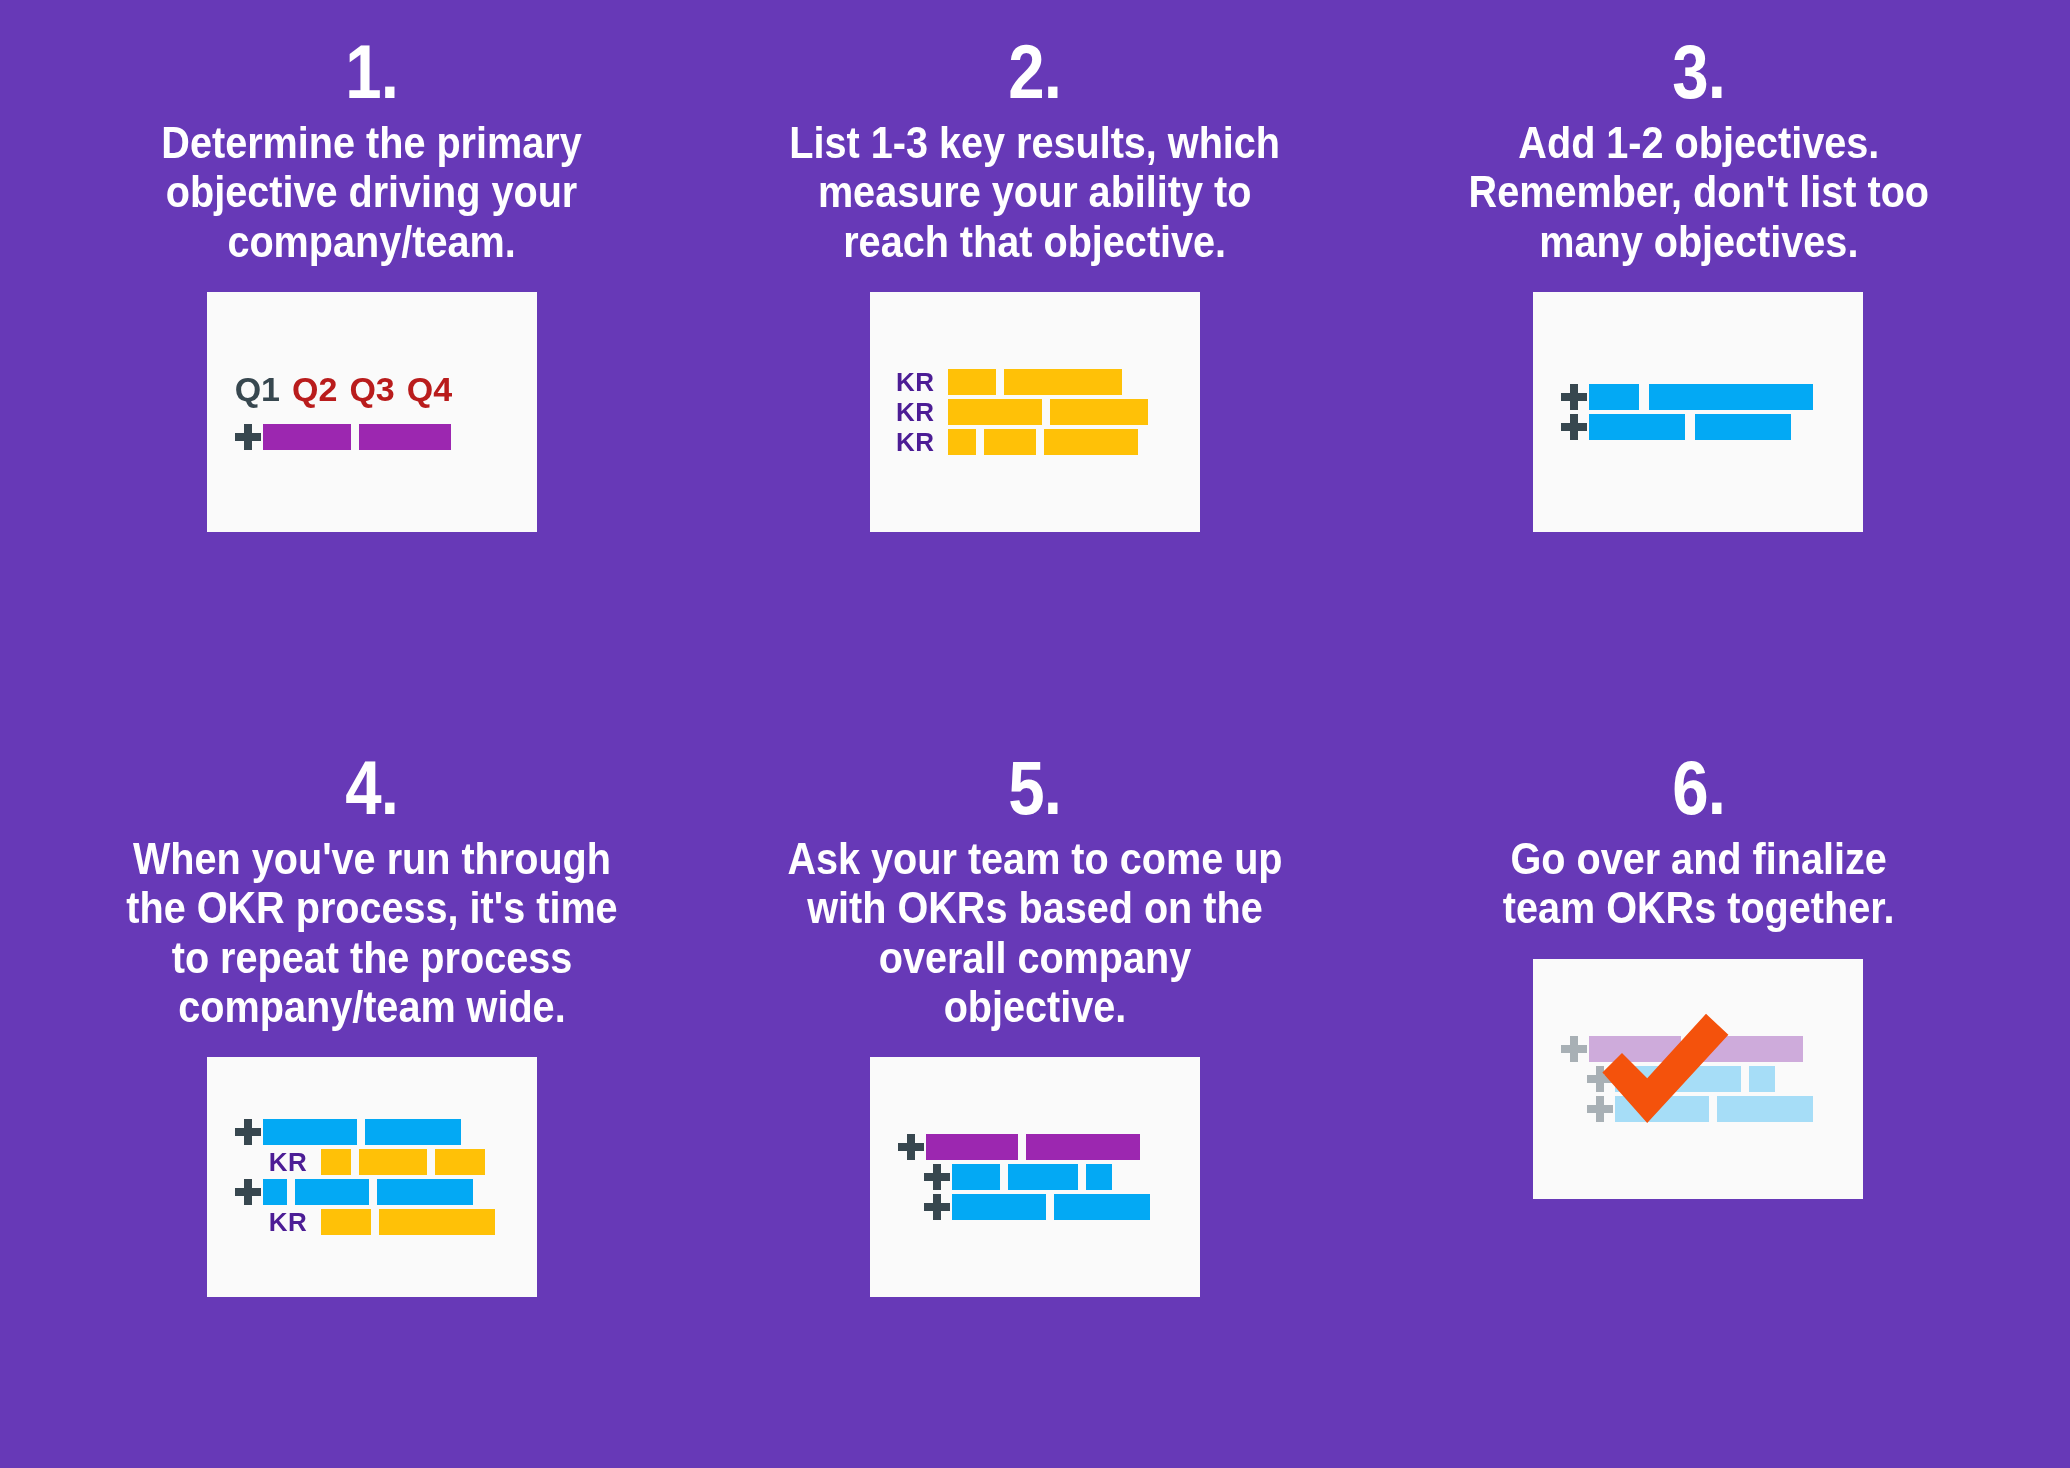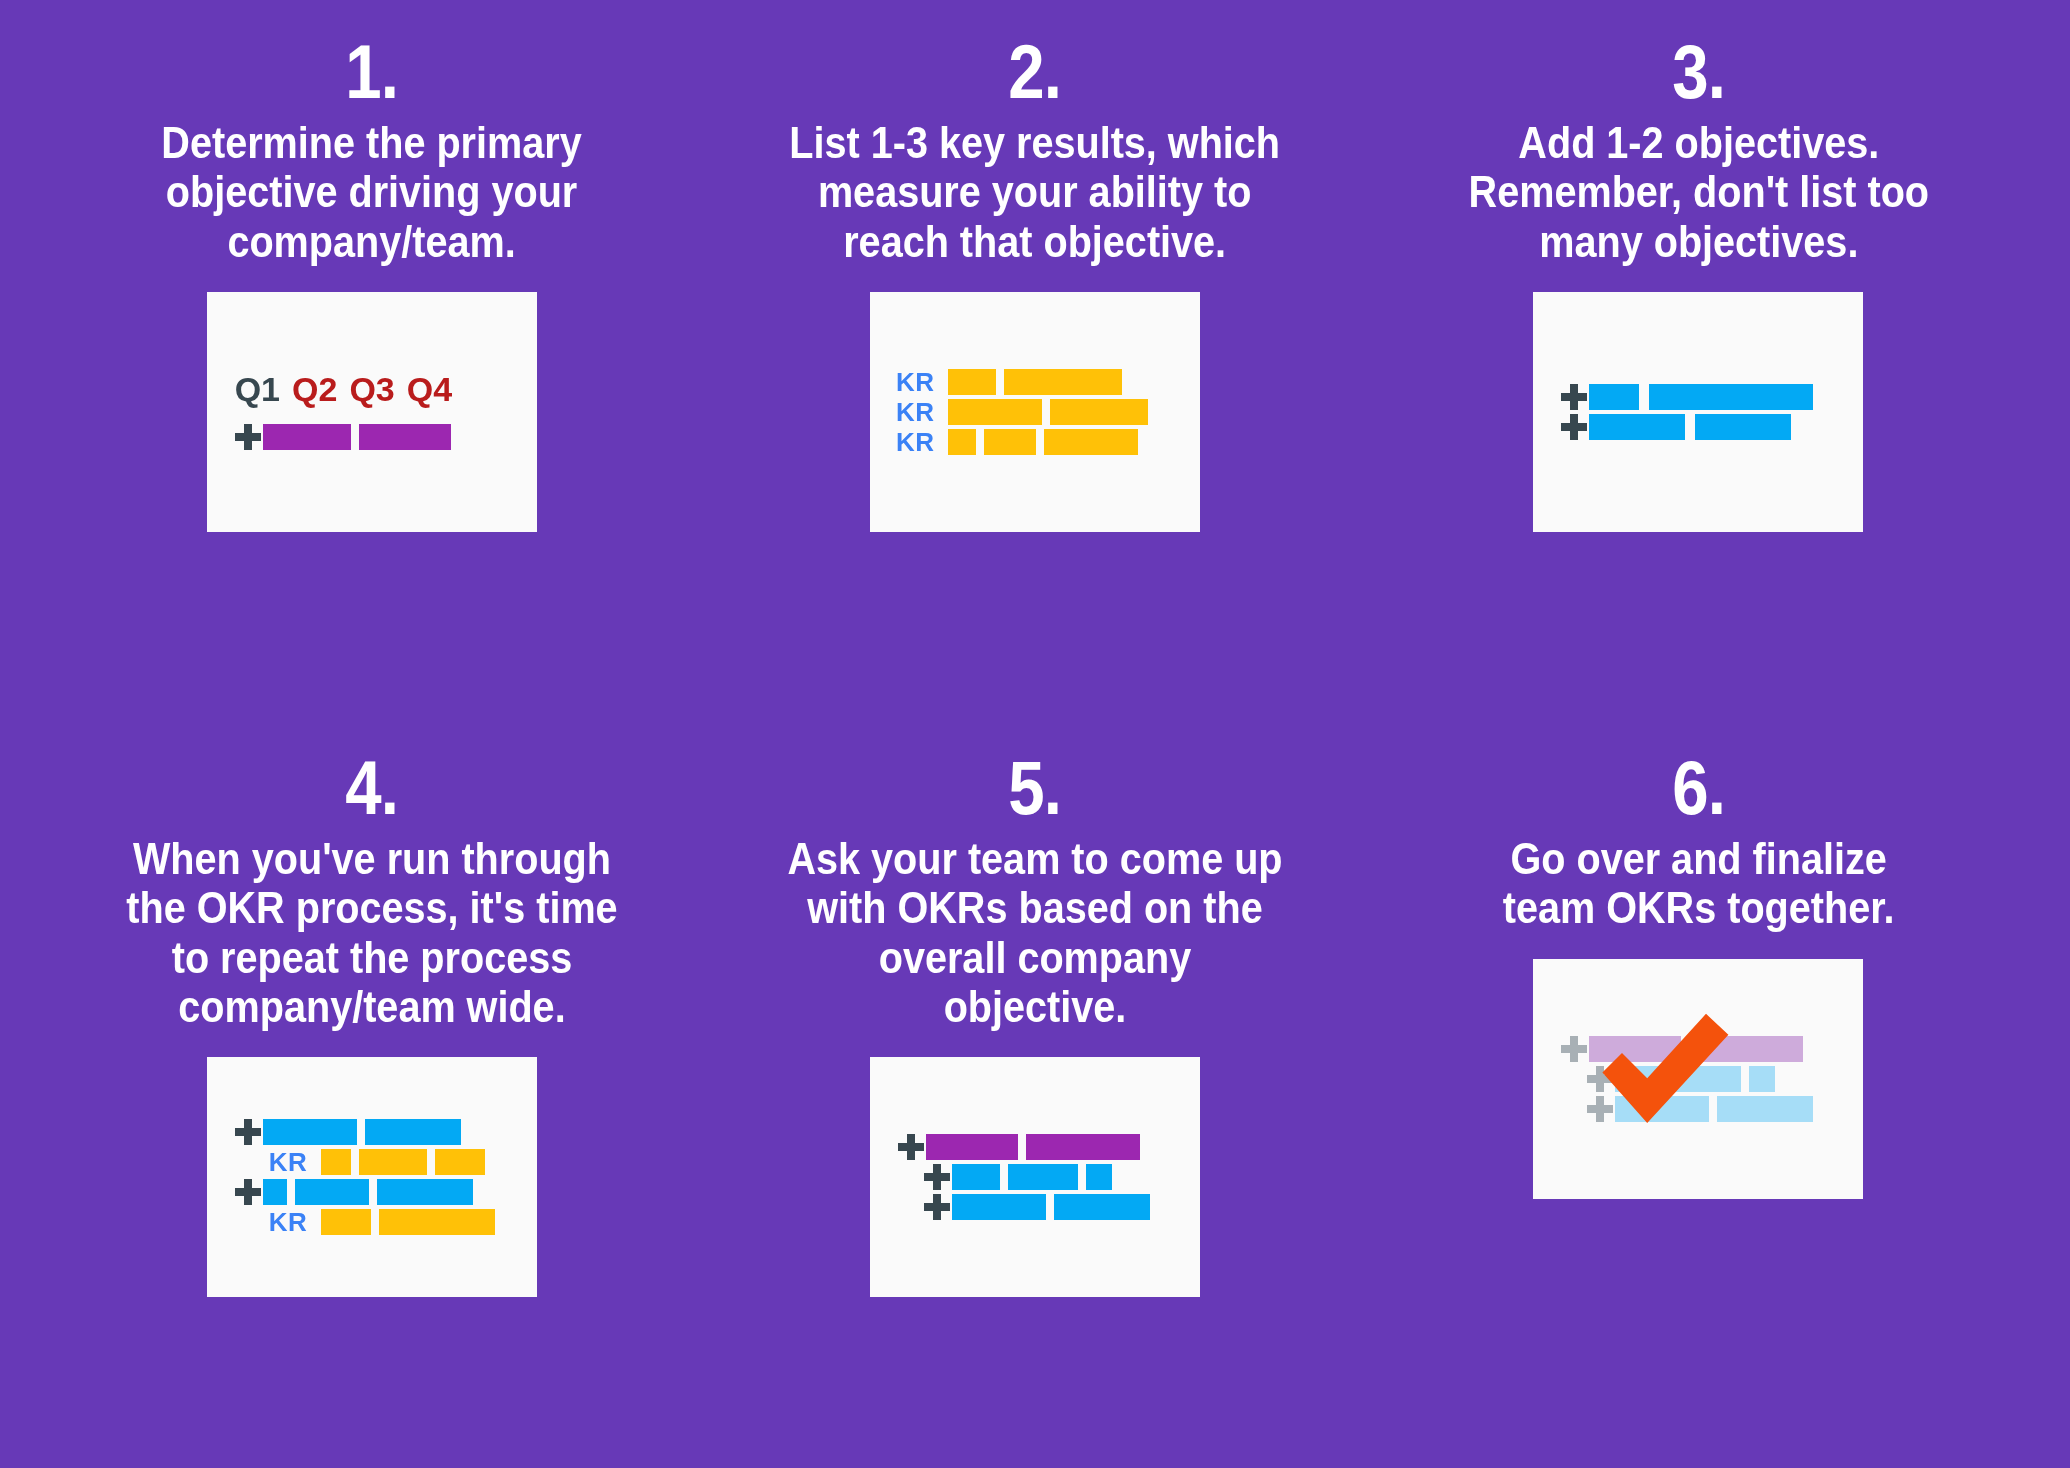--- a/index.html
+++ b/index.html
@@ -111,21 +111,21 @@
     position: absolute;
     background: #37474f;
   }
   .plus::before { left: 11px; top: 2px;  width: 8px;  height: 26px; }
   .plus::after  { left: 2px;  top: 11px; width: 26px; height: 8px;  }
   .plus.faded::before, .plus.faded::after { background: #a8b0b5; }
 
   .kr {
     font-size: 26px;
     font-weight: 700;
-    color: #3b82f6;
+    color: #4c1d95;
     letter-spacing: 0.5px;
     line-height: 1;
     flex: none;
     width: 52px;
   }
 
   .bars {
     display: flex;
     align-items: center;
     flex: 1;

